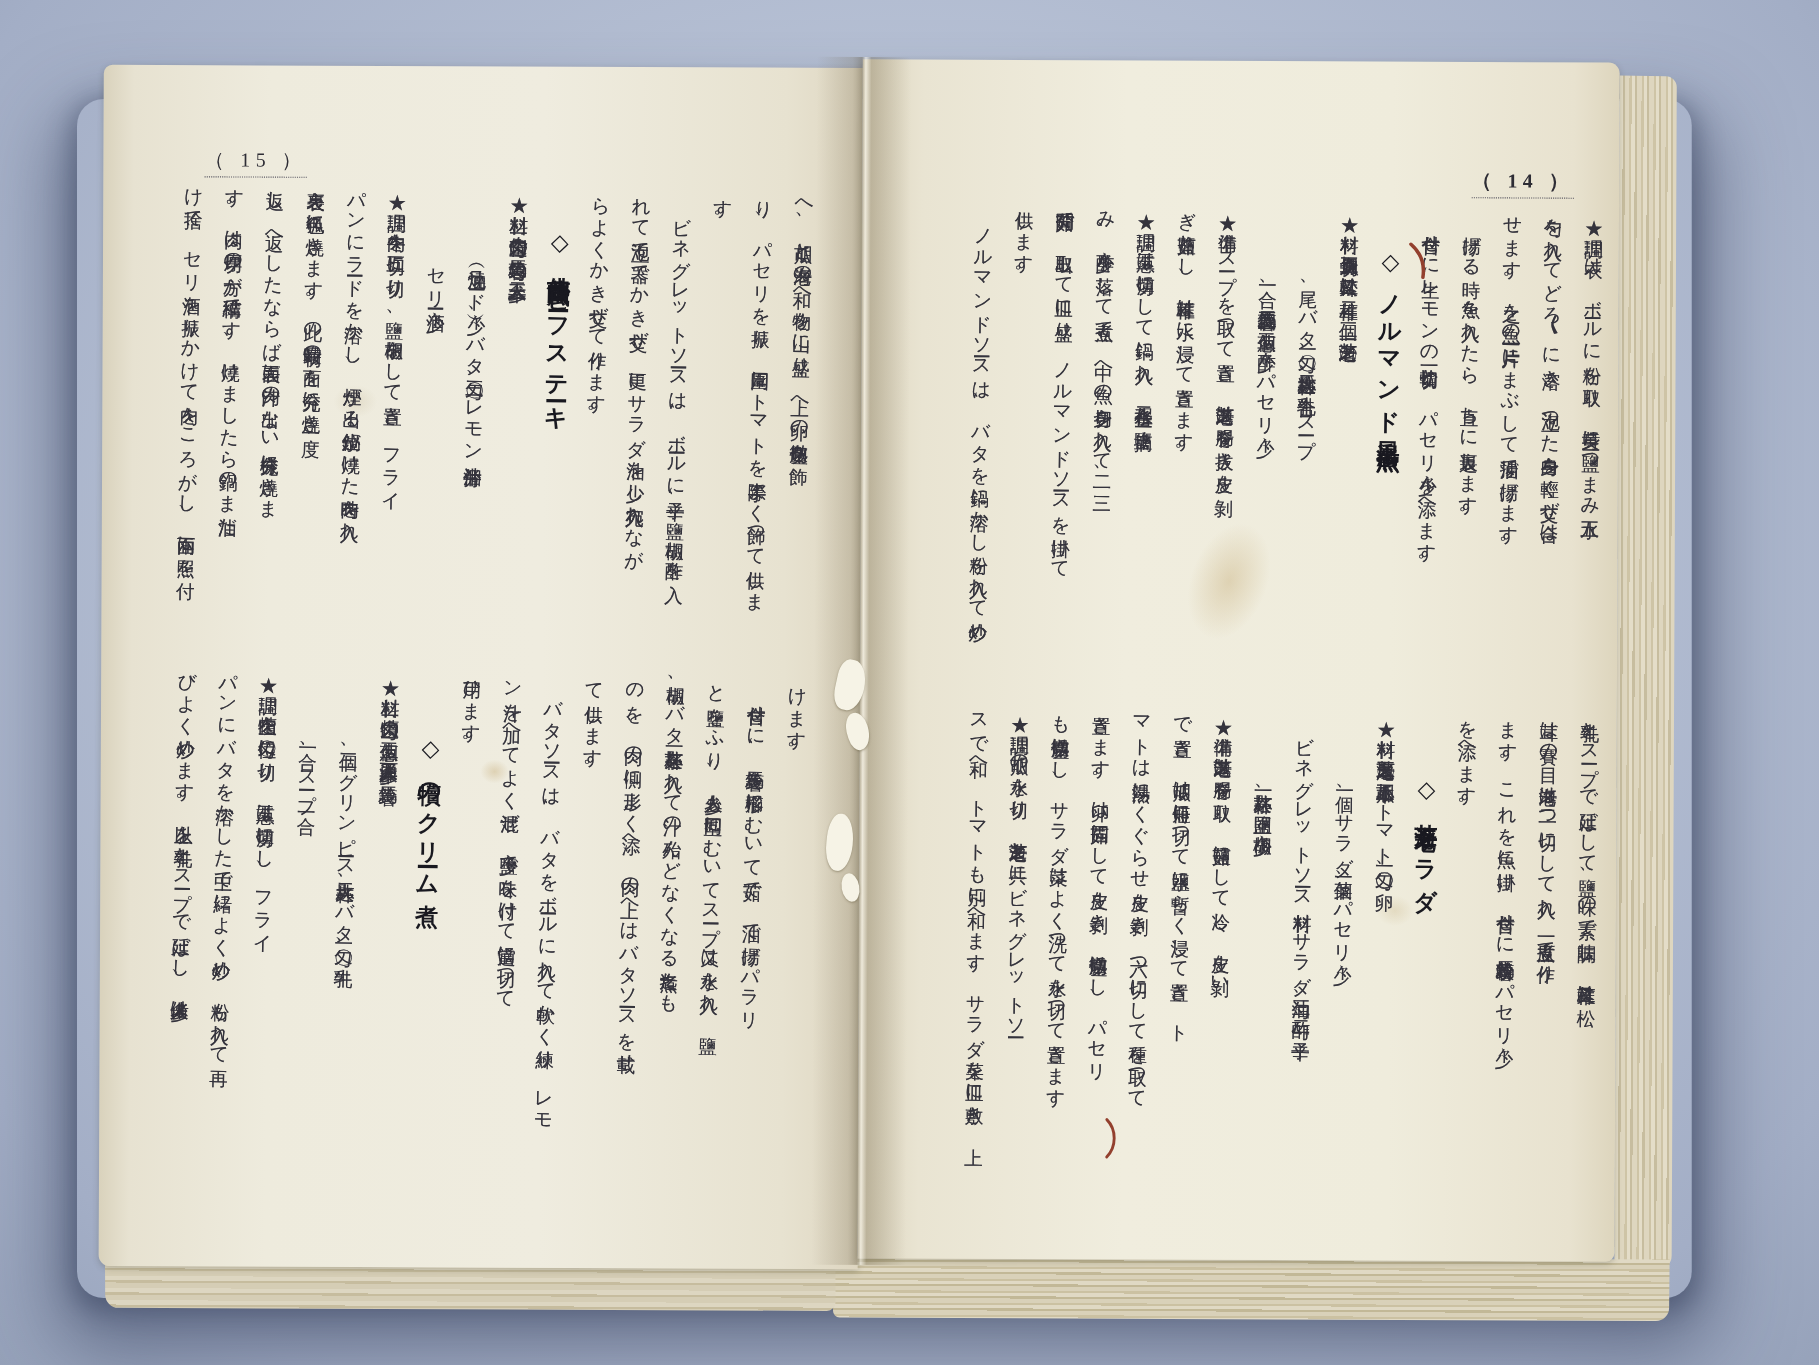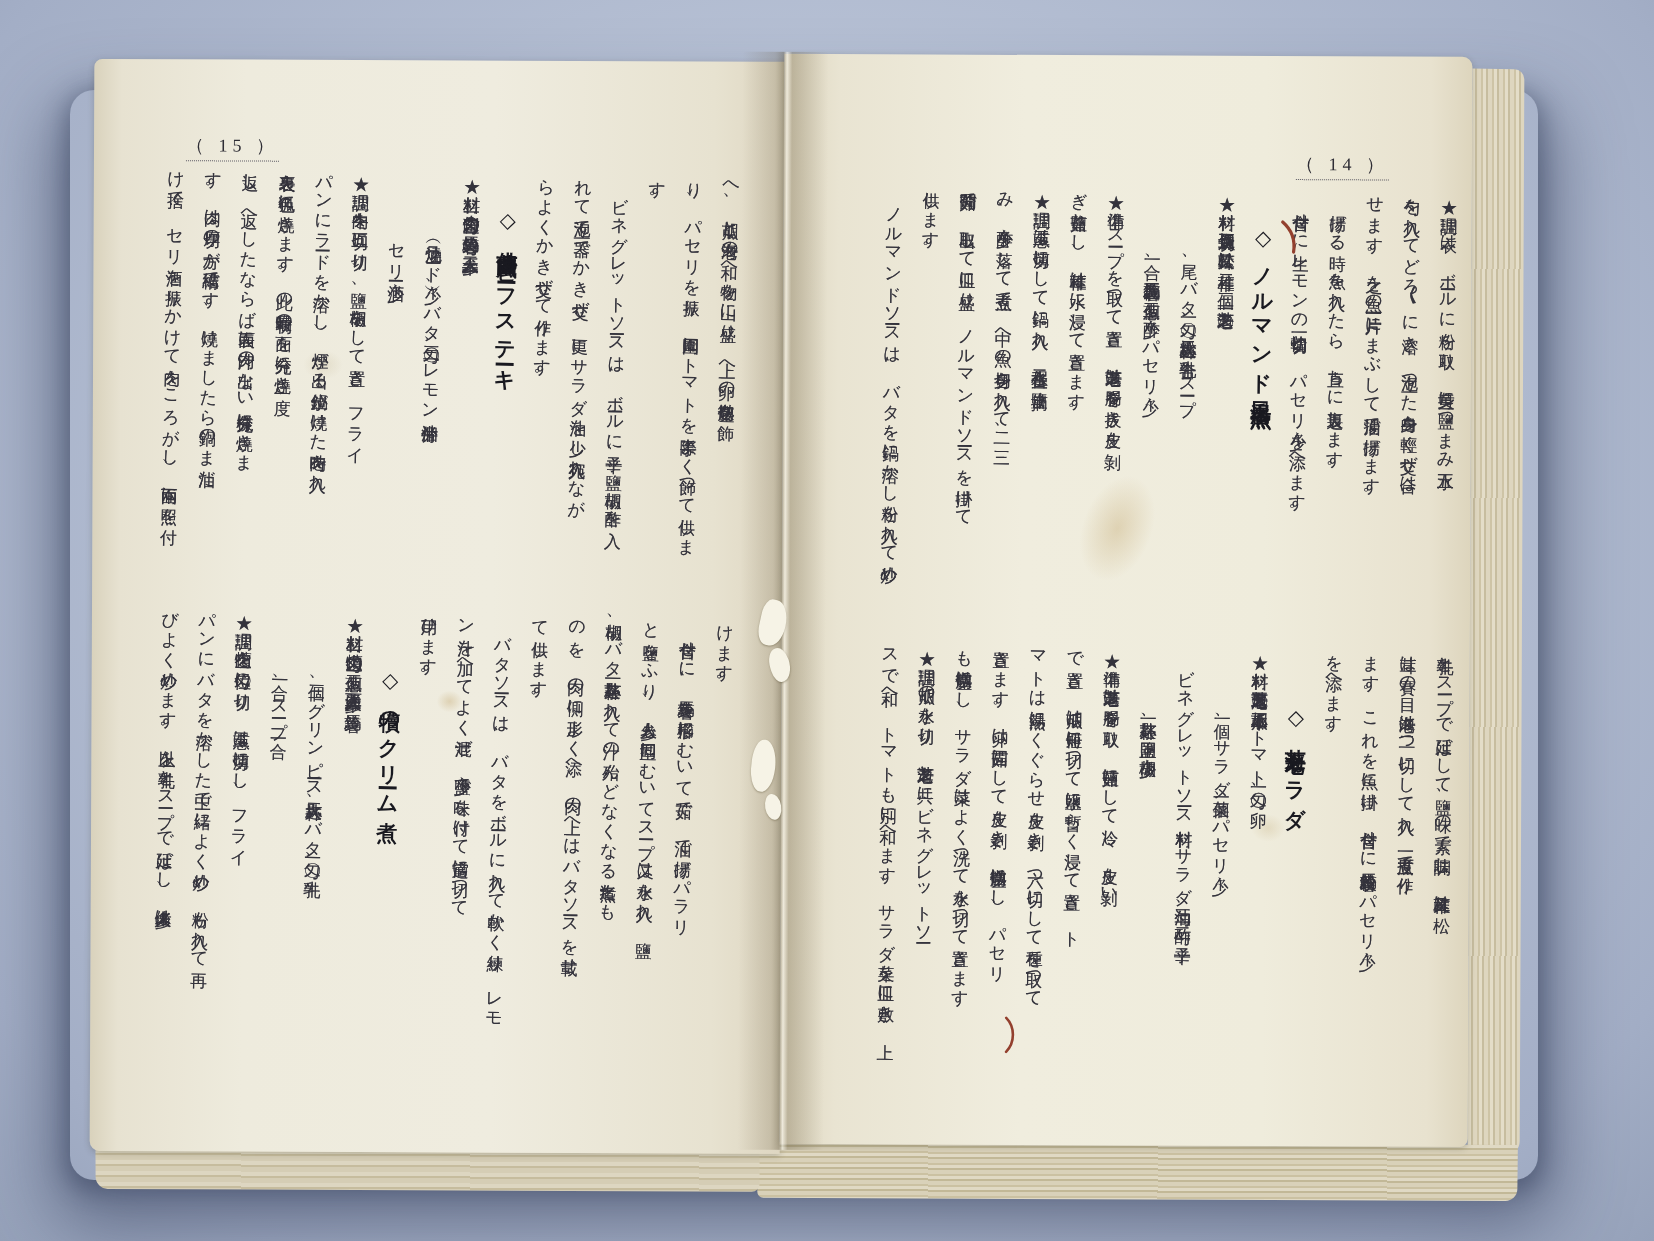--- a/index.html
+++ b/index.html
@@ -34,21 +34,21 @@
   .tear.t4{left:674px;top:742px;width:16px;height:26px;border-radius:50%;transform:rotate(-10deg);}
   .stain{position:absolute;border-radius:50%;pointer-events:none;}
   .stain.s1{left:990px;top:420px;width:70px;height:110px;background:radial-gradient(ellipse,rgba(196,170,116,.40),rgba(196,170,116,0) 70%);transform:rotate(20deg);}
   .stain.s2{left:345px;top:640px;width:26px;height:22px;background:radial-gradient(ellipse,rgba(190,160,100,.35),rgba(190,160,100,0) 70%);}
   .stain.s3{left:1160px;top:760px;width:34px;height:28px;background:radial-gradient(ellipse,rgba(185,158,100,.22),rgba(185,158,100,0) 70%);}
   .stain.s4{left:210px;top:300px;width:40px;height:30px;background:radial-gradient(ellipse,rgba(170,150,105,.18),rgba(170,150,105,0) 70%);}
   
   .pagenum{position:absolute;font-size:18px;letter-spacing:5px;color:#2e2d35;
     border-bottom:1.5px dotted #5a5862;padding-bottom:3px;}
   .pn-left{left:92px;top:84px;}
-  .pn-right{left:1202px;top:98px;}
+  .pn-right{left:1244px;top:98px;font-weight:bold;}
   
   .vtext{position:absolute;writing-mode:vertical-rl;-webkit-writing-mode:vertical-rl;
     font-size:17px;color:#34333c;text-shadow:0 0 .5px rgba(40,40,55,.55);}
   .vtext .col{line-height:37px;letter-spacing:.5px;min-height:20px;}
   .vtext .heading-col{font-family:"Liberation Sans","DejaVu Sans",sans-serif;font-weight:700;
     font-size:21px;letter-spacing:2.5px;color:#191920;text-shadow:none;}
   .text-lt{left:58px; top:120px;width:598px;height:450px;transform:rotate(1deg);transform-origin:top right;}
   .text-lb{left:52px; top:562px;width:600px;height:492px;transform:rotate(1.1deg);transform-origin:top right;}
   .text-rt{left:752px;top:132px;width:622px;height:448px;transform:rotate(.55deg);transform-origin:top right;}
   .text-rb{left:752px;top:590px;width:620px;height:460px;transform:rotate(.5deg);transform-origin:top right;}

